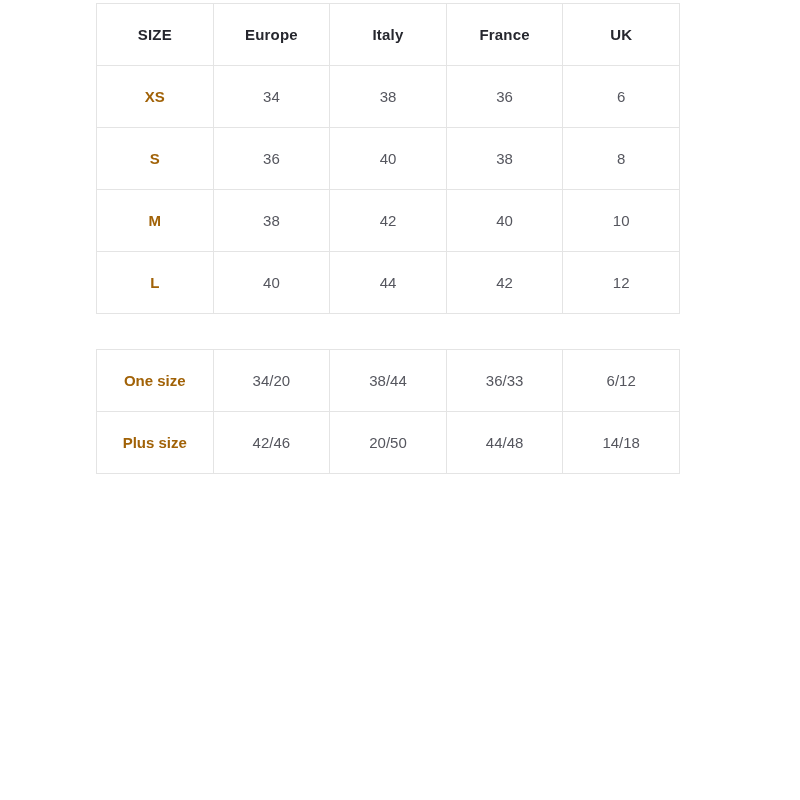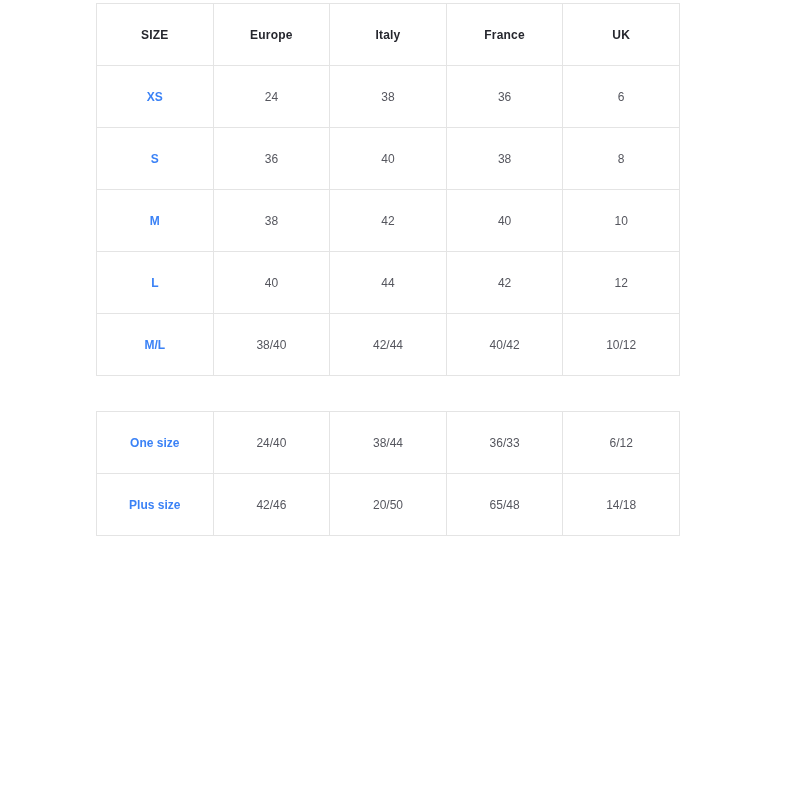--- a/index.html
+++ b/index.html
@@ -23,31 +23,31 @@
     margin-left: 96px;
   }
   table.size-table.main { margin-top: 3px; }
   table.size-table.extra { margin-top: 35px; padding-left: 12px; }
   .size-table th,
   .size-table td {
     border: 1.6px solid #e4e4e4;
     height: 62px;
     text-align: center;
     vertical-align: middle;
-    font-size: 12px;
+    font-size: 15px;
     padding: 0;
   }
   .size-table th {
     font-weight: 700;
     color: #26272e;
     letter-spacing: 0.2px;
   }
   .size-table td.row-label {
     font-weight: 700;
-    color: #3b82f6;
+    color: #a16207;
   }
   .size-table td.value {
     font-weight: 400;
     color: #55565e;
   }
 </style>
 </head>
 <body>
 
 <div class="page">
@@ -58,21 +58,21 @@
         <th>SIZE</th>
         <th>Europe</th>
         <th>Italy</th>
         <th>France</th>
         <th>UK</th>
       </tr>
     </thead>
     <tbody>
         <tr>
           <td class="row-label">XS</td>
-          <td class="value">24</td>
+          <td class="value">34</td>
           <td class="value">38</td>
           <td class="value">36</td>
           <td class="value">6</td>
         </tr>
         <tr>
           <td class="row-label">S</td>
           <td class="value">36</td>
           <td class="value">40</td>
           <td class="value">38</td>
           <td class="value">8</td>
@@ -84,42 +84,35 @@
           <td class="value">40</td>
           <td class="value">10</td>
         </tr>
         <tr>
           <td class="row-label">L</td>
           <td class="value">40</td>
           <td class="value">44</td>
           <td class="value">42</td>
           <td class="value">12</td>
         </tr>
-        <tr>
-          <td class="row-label">M/L</td>
-          <td class="value">38/40</td>
-          <td class="value">42/44</td>
-          <td class="value">40/42</td>
-          <td class="value">10/12</td>
-        </tr>
       </tbody>
   </table>
 
   <table class="size-table extra">
     <tbody>
         <tr>
           <td class="row-label">One size</td>
-          <td class="value">24/40</td>
+          <td class="value">34/20</td>
           <td class="value">38/44</td>
           <td class="value">36/33</td>
           <td class="value">6/12</td>
         </tr>
         <tr>
           <td class="row-label">Plus size</td>
           <td class="value">42/46</td>
           <td class="value">20/50</td>
-          <td class="value">65/48</td>
+          <td class="value">44/48</td>
           <td class="value">14/18</td>
         </tr>
       </tbody>
   </table>
 
 </div>
 
 </body></html>

